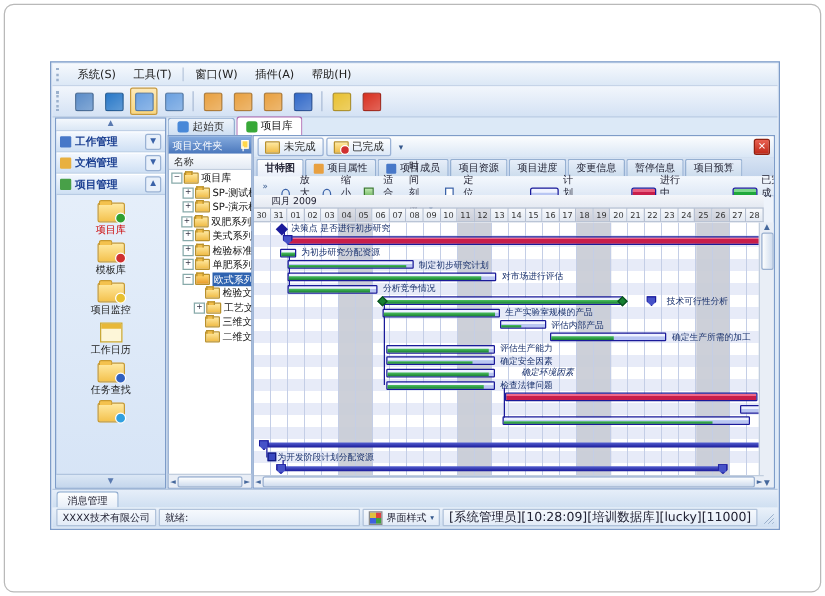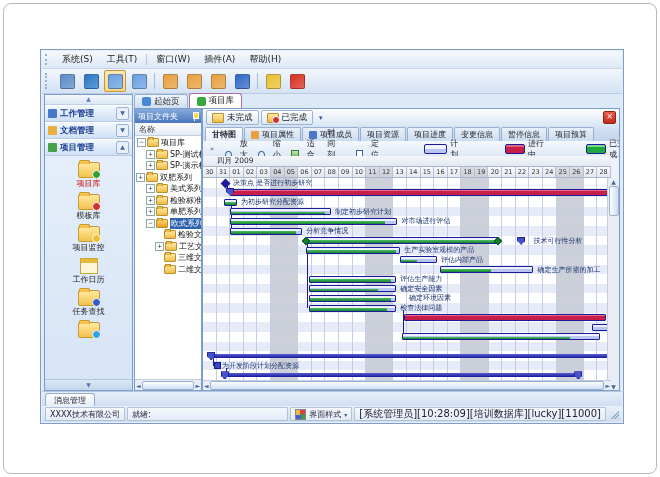--- a/index.html
+++ b/index.html
@@ -63,21 +63,21 @@
   .ptab{height:13px;padding:0 6px;font-size:8px;color:#223;display:flex;align-items:center;gap:3px;border:1px solid #96b0d2;border-bottom:none;border-radius:2px 2px 0 0;background:linear-gradient(#e7eef9,#cddded);margin-right:1px;}
   .ptab.active{background:linear-gradient(#fefefe,#e9effa);font-weight:bold;}
   .pticn{width:8px;height:8px;border-radius:1px;}
   .gtoolbar{position:absolute;left:0;top:32px;right:0;height:15px;background:linear-gradient(#f4f8fd,#dfe9f6);border-bottom:1px solid #b8c8e0;display:flex;align-items:center;font-size:8px;color:#223;padding:0 3px;gap:2px;}
   .gbtn{display:flex;align-items:flex-end;gap:8px;padding:1px 3px;border-radius:2px;}
   .mag{width:7px;height:7px;border:1.5px solid #3a62a8;border-radius:50%;position:relative;}
   .mag:after{content:"";position:absolute;left:5px;top:6px;width:4px;height:1.5px;background:#3a62a8;transform:rotate(45deg);}
   .fitic{width:8px;height:8px;background:linear-gradient(#bfe8b0,#58a848);border:1px solid #3c7c30;}
   .locic{width:7px;height:8px;background:#fff;border:1px solid #3a62a8;}
   .legend{margin-left:auto;display:flex;align-items:center;gap:4px;padding-right:4px;}
-  .lg{display:flex;align-items:center;gap:3px;margin-left:38px;}
+  .lg{display:flex;align-items:flex-end;gap:3px;margin-left:38px;}
   .sw{width:26px;height:8px;border:1px solid #1a1a9a;border-radius:2px;}
   .sw.plan{background:linear-gradient(#f0f3ff 0 45%,#b9c6f2 45% 100%);}
   .sw.progress{background:linear-gradient(#e86080 0 30%,#c81e4a 30% 100%);}
   .sw.done{background:linear-gradient(#7cd88c 0 30%,#1fa83c 30% 100%);}
   
   .gmonth{position:absolute;left:0;top:47px;width:408px;height:11px;background:linear-gradient(#f4f6fa,#e4e9f2);border-bottom:1px solid #aab6ca;font-size:7.5px;color:#223;display:flex;align-items:center;padding-left:14px;box-sizing:border-box;}
   .gdays{position:absolute;left:0;top:58px;width:408px;height:11px;display:flex;}
   .gday{flex:none;box-sizing:border-box;border-right:1px solid #b6c0d2;border-bottom:1px solid #aab6ca;font-size:6.5px;color:#333;text-align:center;line-height:10px;background:linear-gradient(#f7f9fc,#e3e9f2);}
   .gday.we{background:linear-gradient(#dddfe6,#cbced8);}
   .chart{position:absolute;left:0;top:69px;width:408px;height:202px;overflow:hidden;background:repeating-linear-gradient(to bottom,#ffffff 0 9.62px,#e7ebf8 9.62px 19.24px);}
@@ -249,21 +249,21 @@
           <div class="trow" style="padding-left: 11px;">
             <span class="texp">+</span>
             <span class="tfold"></span>
             <span class="tlabel">SP-测试机系</span>
           </div>
           <div class="trow" style="padding-left: 11px;">
             <span class="texp">+</span>
             <span class="tfold"></span>
             <span class="tlabel">SP-演示机系</span>
           </div>
-          <div class="trow" style="padding-left: 1px;">
+          <div class="trow" style="padding-left: 10px;">
             <span class="texp">+</span>
             <span class="tfold"></span>
             <span class="tlabel">双肥系列</span>
           </div>
           <div class="trow" style="padding-left: 11px;">
             <span class="texp">+</span>
             <span class="tfold"></span>
             <span class="tlabel">美式系列</span>
           </div>
           <div class="trow" style="padding-left: 11px;">
@@ -486,21 +486,21 @@
             <div class="df" style="width: 95%;"></div>
           </div>
           <div class="glabel" style="left: 197.2px; top: 97.1905px;">评估生产能力</div>
           <div class="gbar" style="left: 106.08px; width: 87.04px; top: 107.31px;">
             <div class="df" style="width: 80%;"></div>
           </div>
           <div class="glabel" style="left: 197.2px; top: 106.81px;">确定安全因素</div>
           <div class="gbar" style="left: 106.08px; width: 87.04px; top: 116.929px;">
             <div class="df" style="width: 95%;"></div>
           </div>
-          <div class="glabel" style="left: 206px; top: 116.429px;">确定环境因素</div>
+          <div class="glabel" style="left: 214px; top: 116.429px; font-style: italic;">确定环境因素</div>
           <div class="gbar" style="left: 106.08px; width: 87.04px; top: 126.548px;">
             <div class="df" style="width: 90%;"></div>
           </div>
           <div class="glabel" style="left: 197.2px; top: 126.048px;">检查法律问题</div>
           <div class="gbar progress" style="left: 201.28px; width: 201.28px; top: 136.167px;"></div>
           <div class="gbar" style="left: 388.96px; width: 17.68px; top: 145.786px;"></div>
           <div class="gbar" style="left: 198.56px; width: 198.56px; top: 155.405px;">
             <div class="df" style="width: 85%;"></div>
           </div>
           <div class="gsum" style="left: 8.16px; width: 402.56px; top: 175.643px;"></div>

